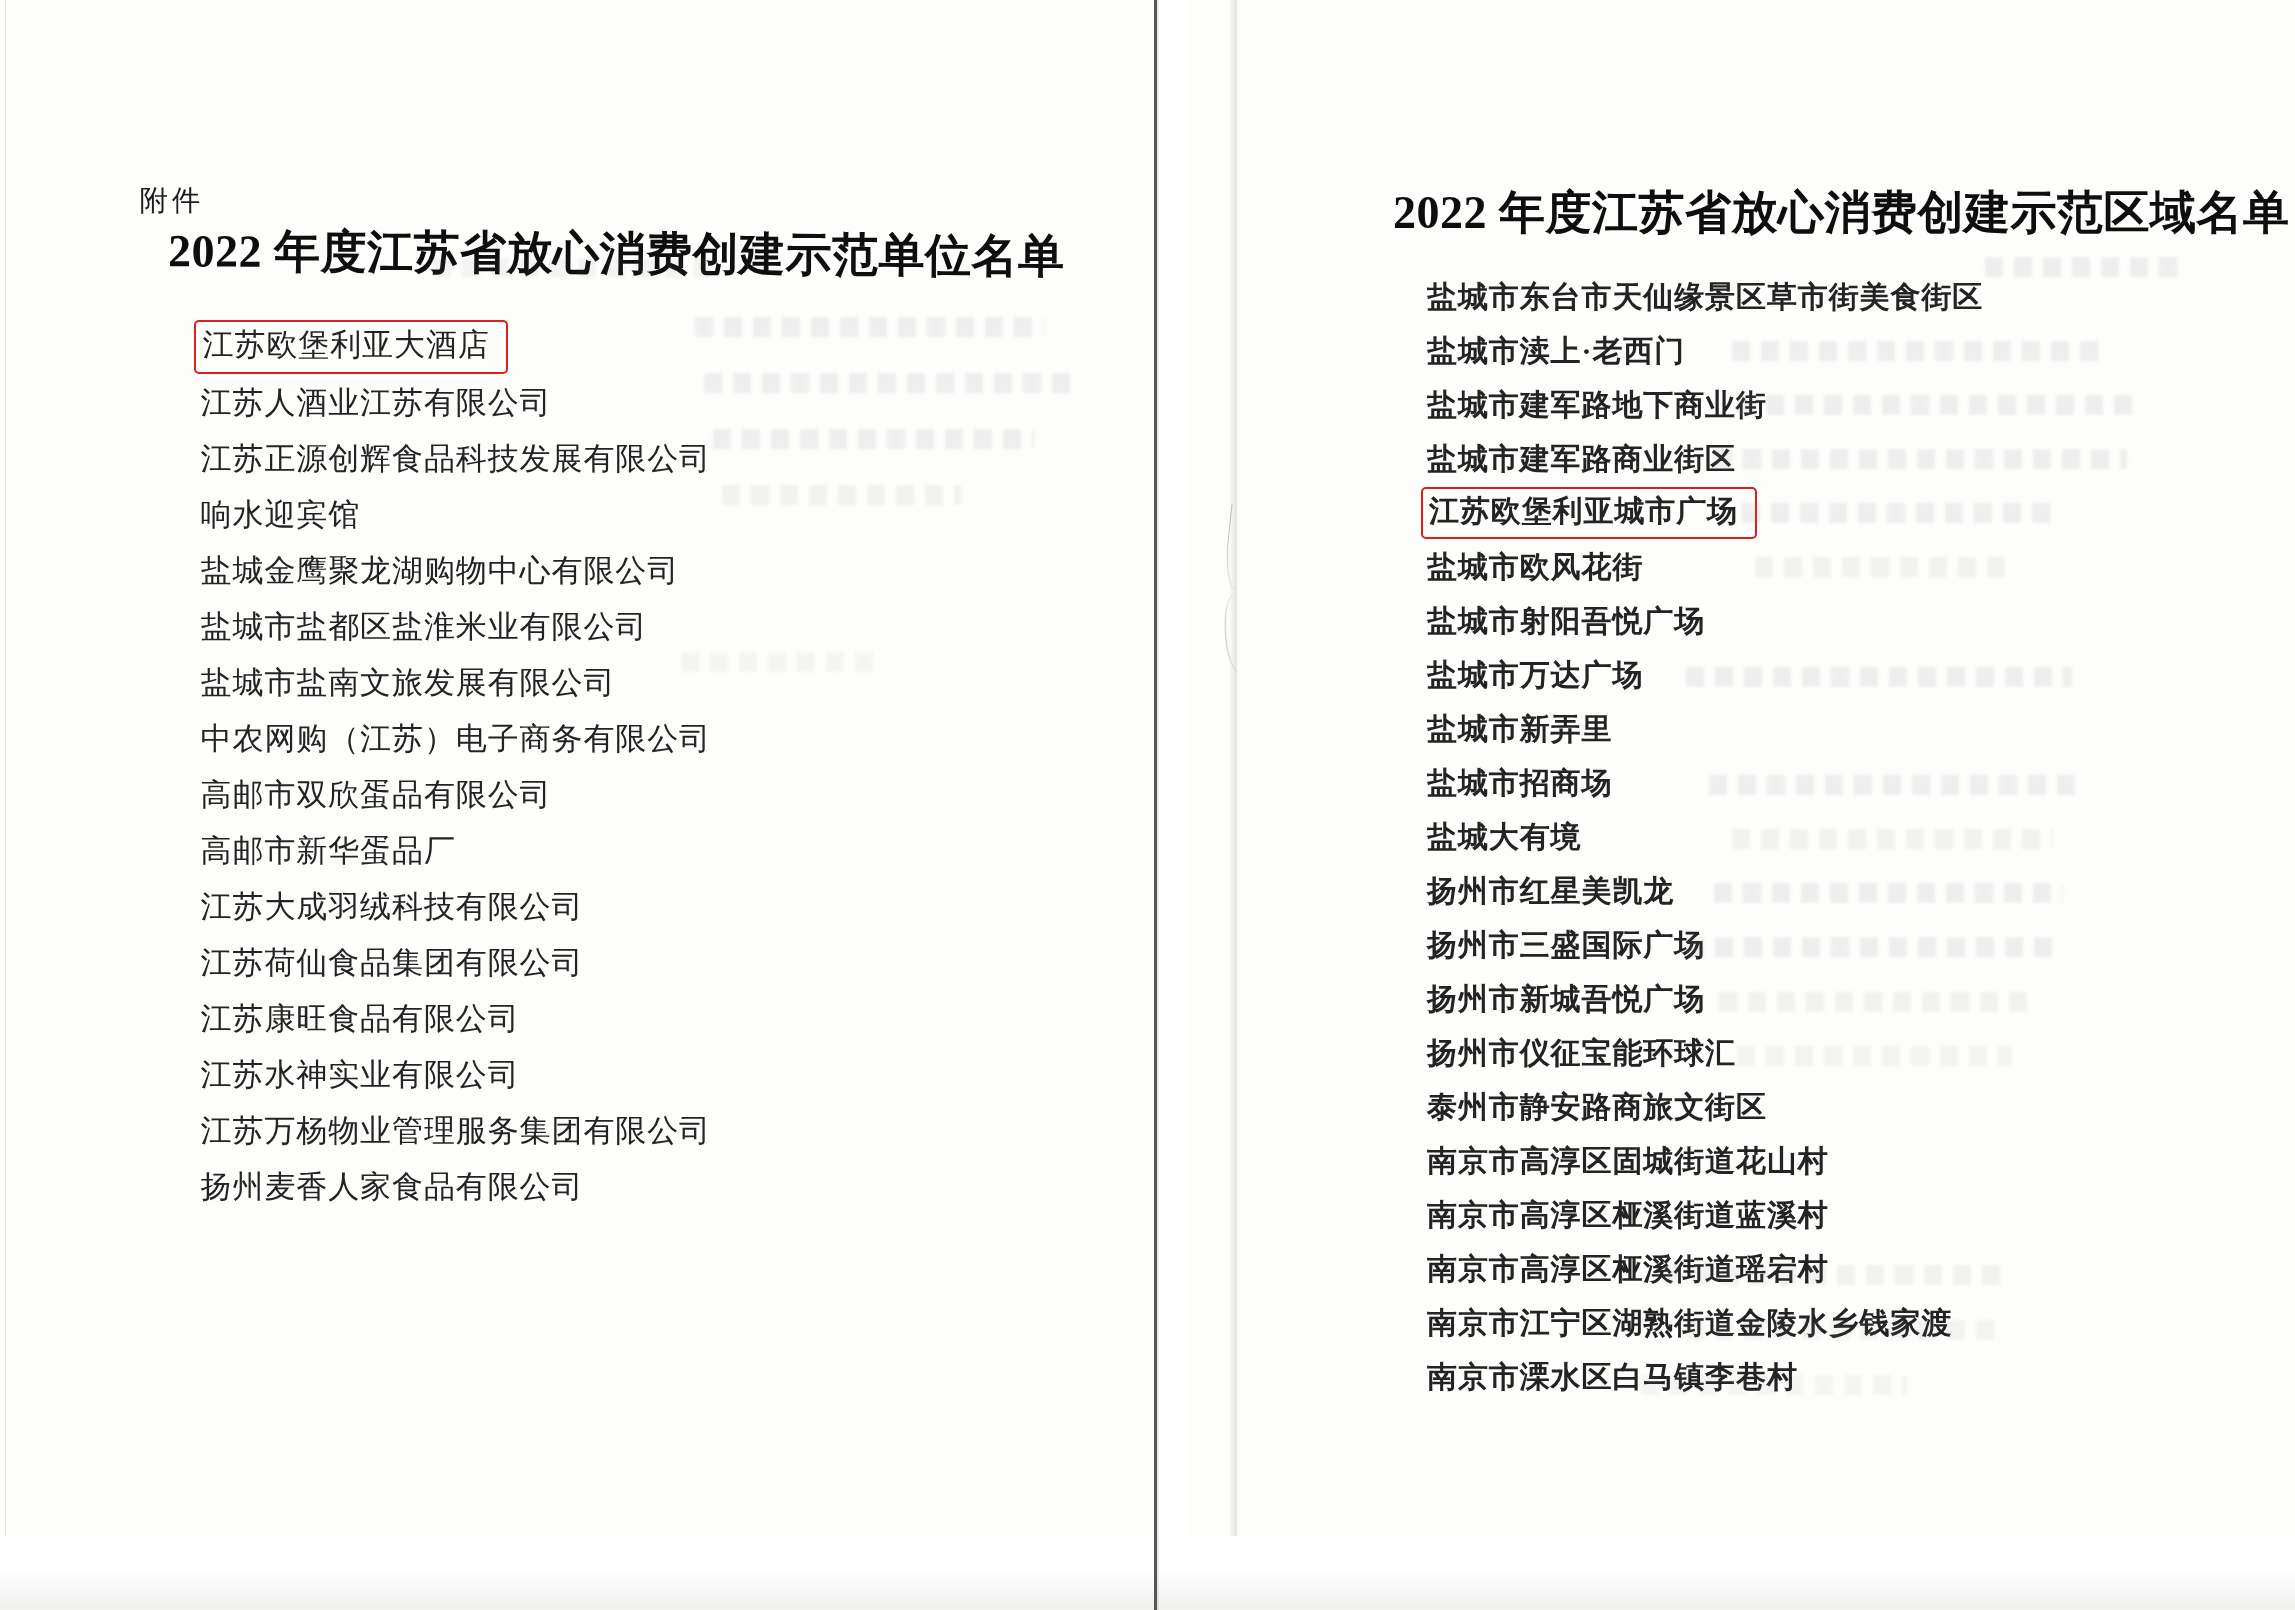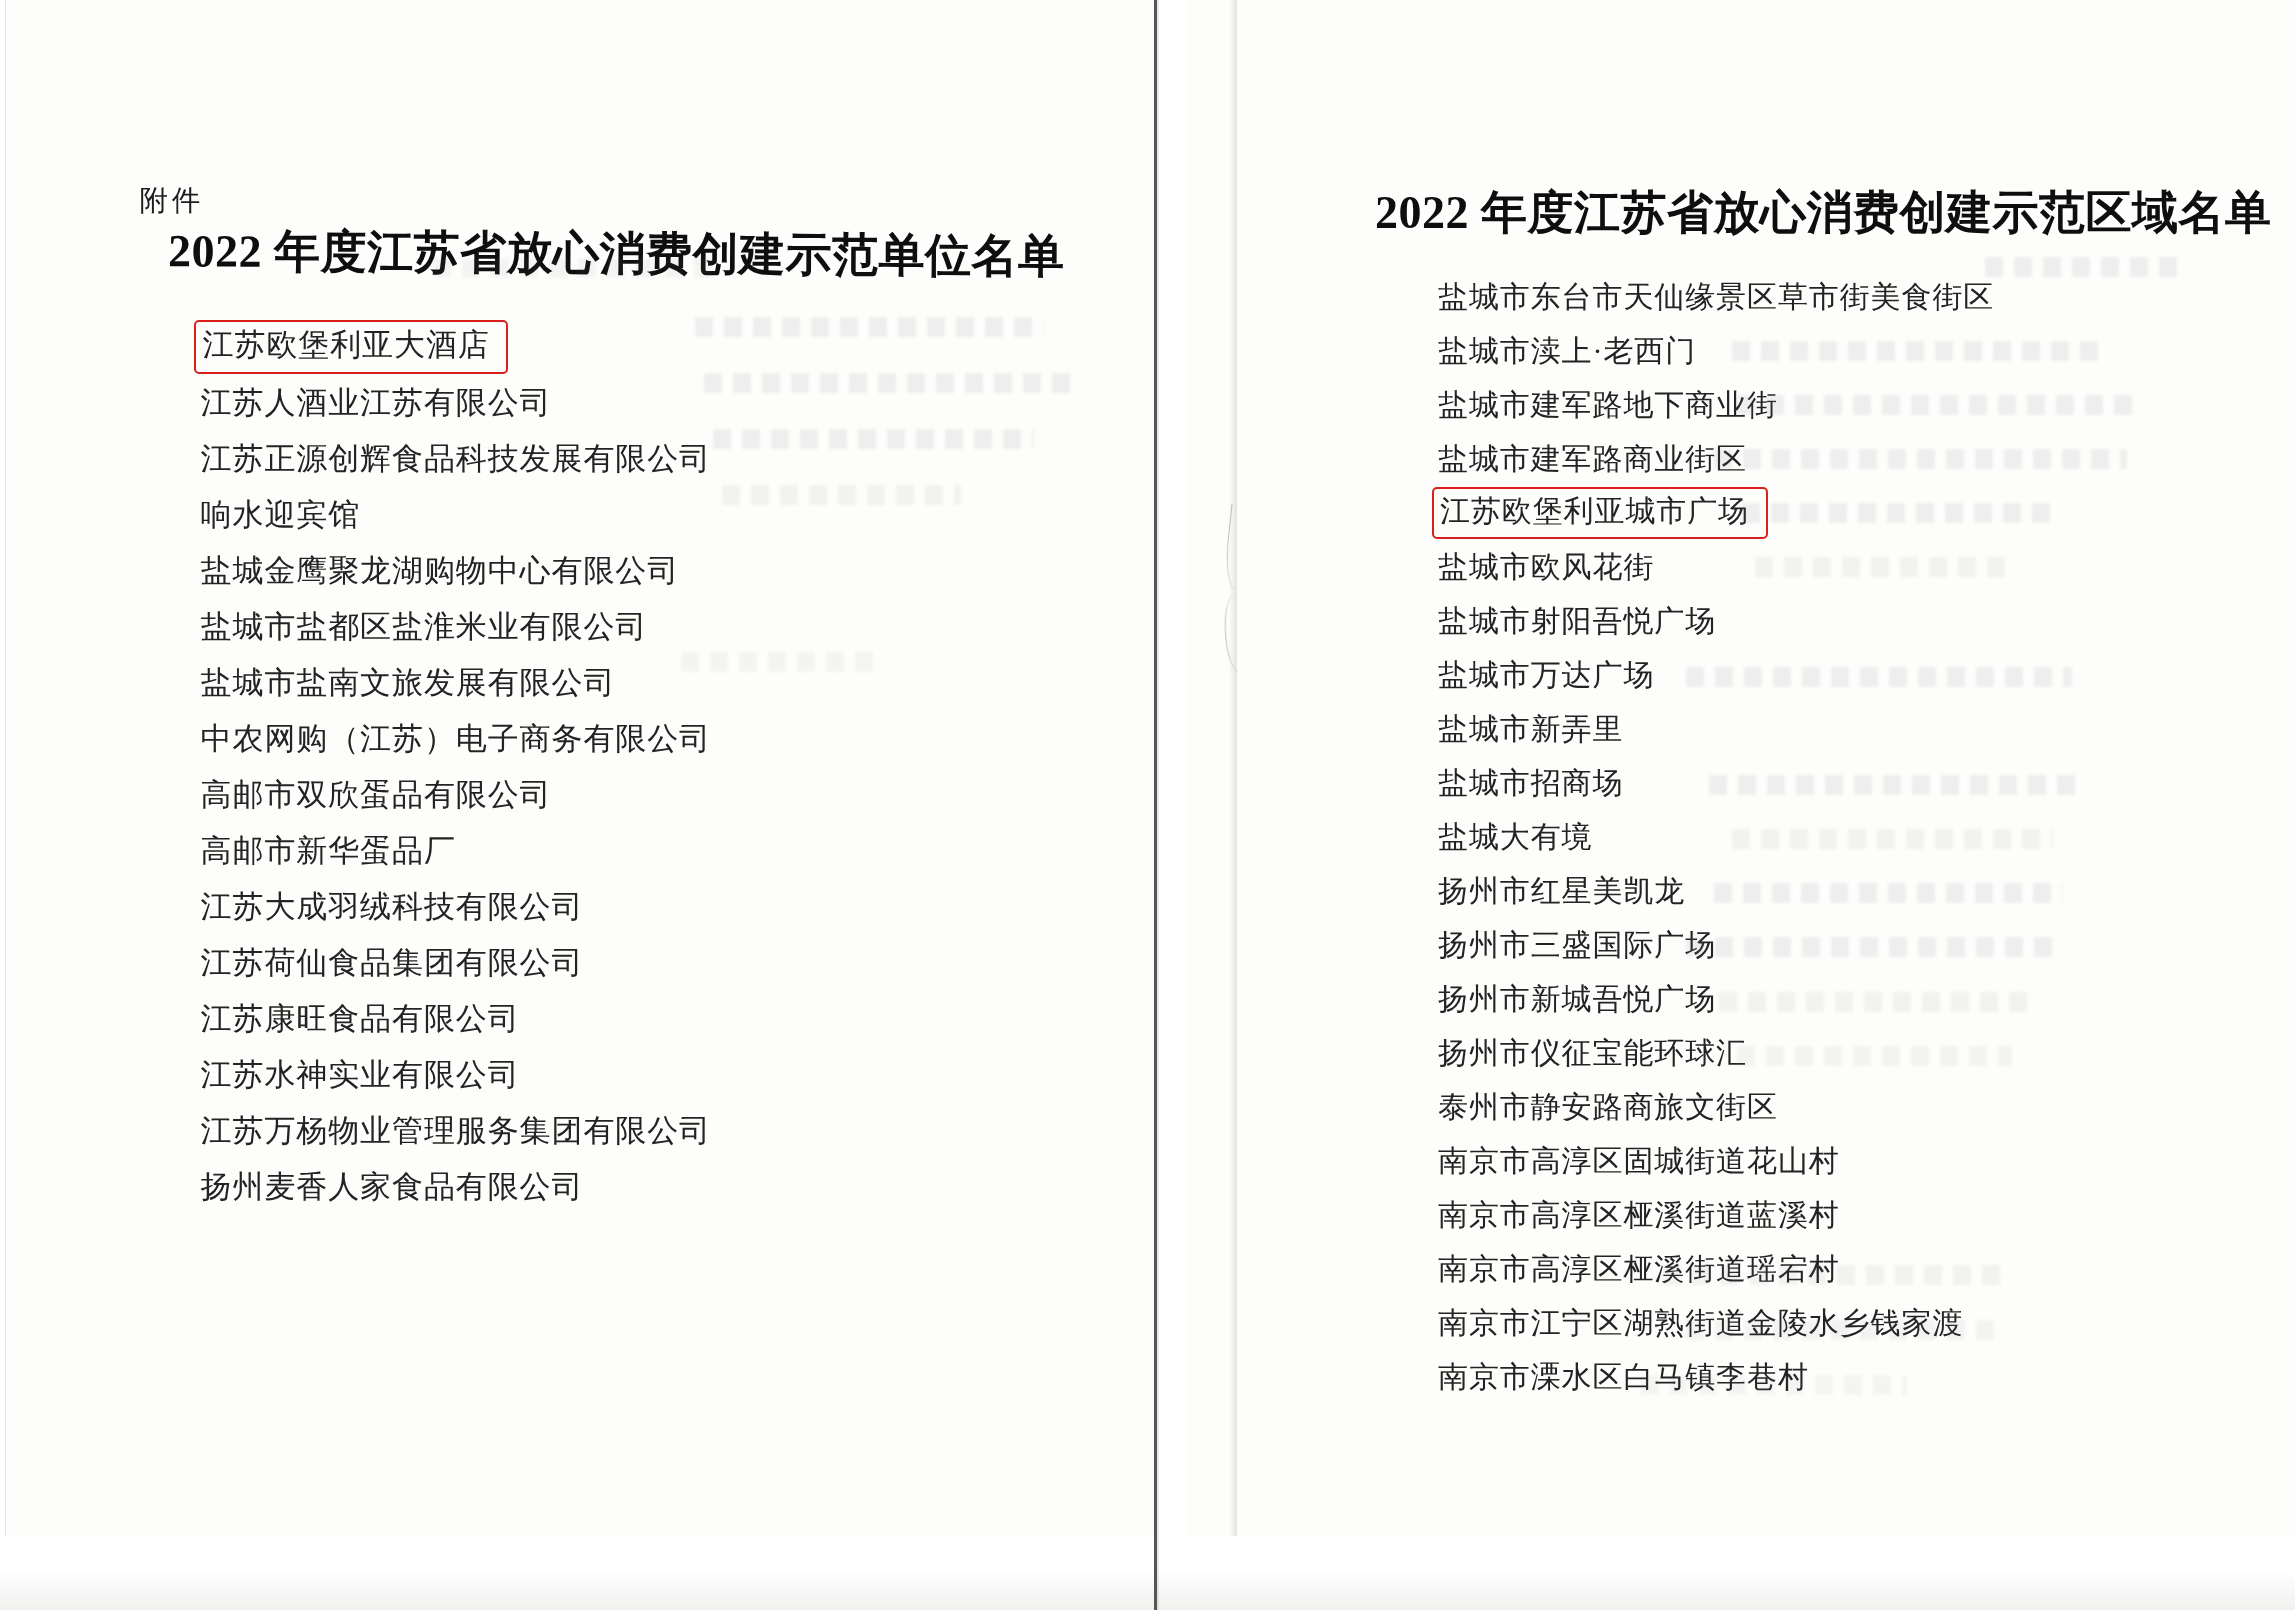--- a/index.html
+++ b/index.html
@@ -32,25 +32,25 @@
   }
   .attachment{
     position:absolute;left:134px;top:182px;
     font-size:28.5px;color:#1c1c1c;letter-spacing:3.7px;white-space:nowrap;
   }
   .title{
     position:absolute;font-size:46px;font-weight:700;color:#0e0e0e;
     white-space:nowrap;letter-spacing:0.5px;
   }
   #title-left{left:162px;top:223px;transform:rotate(0.35deg);}
-  #title-right{left:189px;top:182px;text-align:center;}
+  #title-right{left:207px;top:182px;text-align:center;}
   .list{position:absolute;color:#232323;}
   #list-left{left:195px;top:319px;font-size:31px;}
   #list-left .row{height:56px;}
-  #list-right{left:252px;top:270px;font-size:30px;}
+  #list-right{left:241px;top:270px;font-size:30px;font-weight:bold;}
   #list-right .row{height:54px;}
   .row{display:flex;align-items:center;white-space:nowrap;letter-spacing:0.9px;}
   .txt{display:inline-block;}
   .txt.hl{
     border:2.3px solid var(--red);border-radius:5px;
     padding:1.8px 16.5px 5.5px 6.4px;margin-left:-6.4px;
   }
   .smudge{
     position:absolute;height:20px;filter:blur(1.4px);opacity:.5;border-radius:1.8px;
     background:repeating-linear-gradient(90deg,rgba(122,122,130,.22) 0 18.4px,rgba(0,0,0,0) 18.4px 29px);

